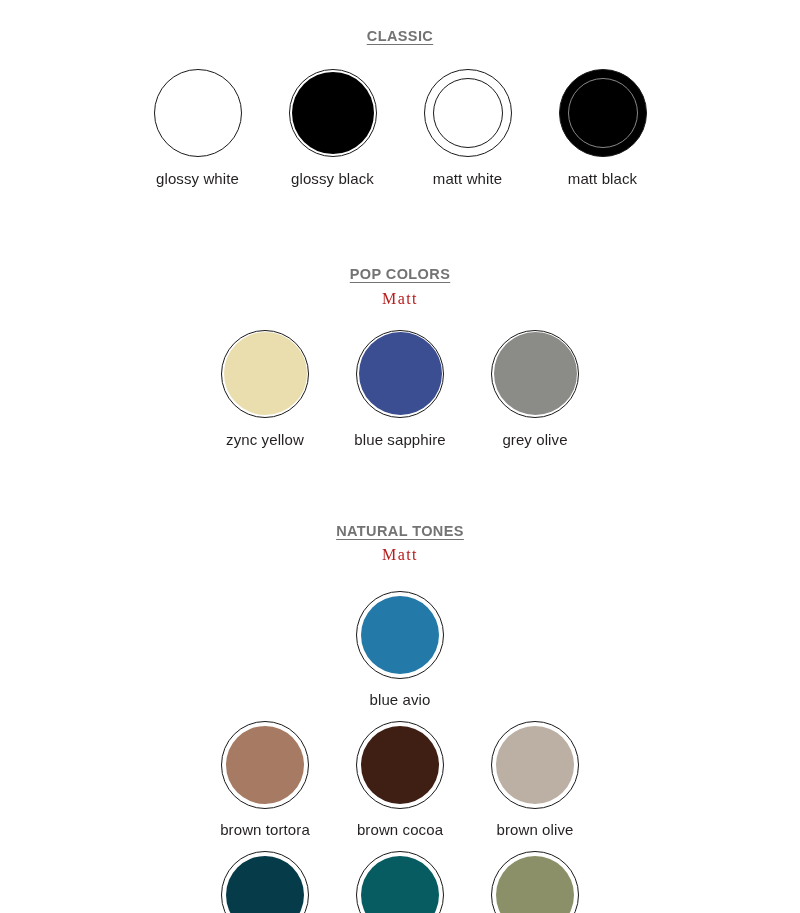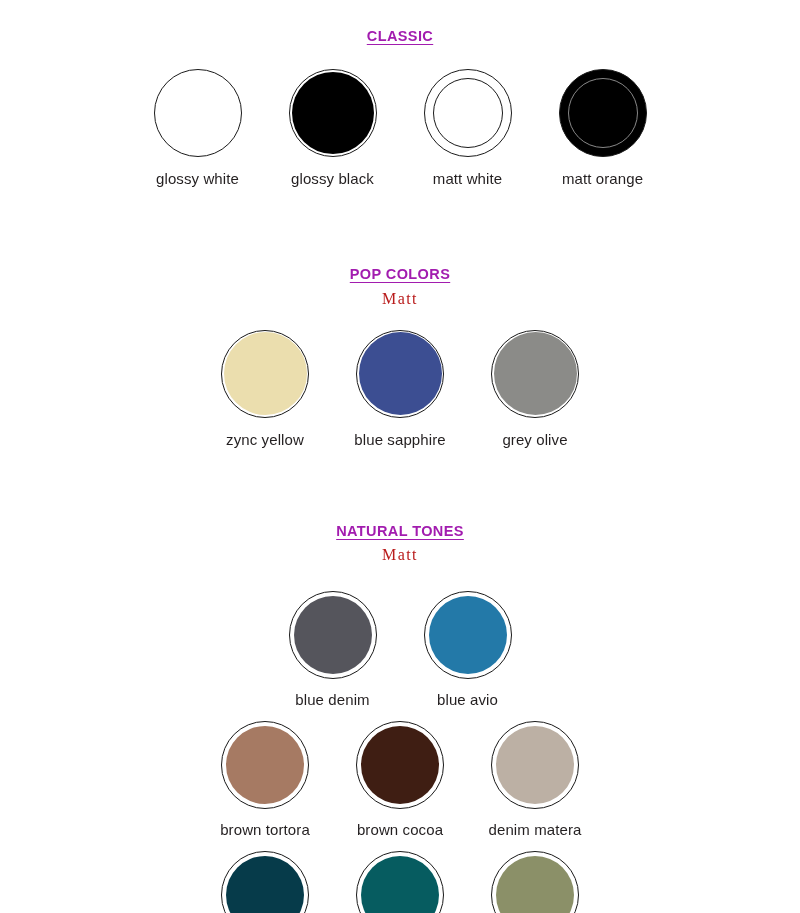--- a/index.html
+++ b/index.html
@@ -29,21 +29,21 @@
   }
   .section-classic   { padding-top: 28px; }
   .section-pop       { padding-top: 78px; }
   .section-natural   { padding-top: 74px; }
 
   .section-title {
     font-family: "Liberation Sans", sans-serif;
     font-size: 14.5px;
     font-weight: bold;
     letter-spacing: 0.4px;
-    color: #a21caf;
+    color: #737373;
     text-decoration: underline;
     text-underline-offset: 3px;
     line-height: 1.2;
     margin: 0;
   }
   .section-subtitle {
     font-family: "Liberation Serif", serif;
     font-size: 16px;
     letter-spacing: 1.4px;
     color: #b91c1c;
@@ -158,21 +158,21 @@
           <div class="disc-fill" style="background:#FFFFFF;"></div>
         </div>
         <div class="swatch-label">matt white</div>
       </div>
 
       <div class="swatch">
         <div class="disc-wrap style-matt-classic">
           <div class="disc-outer" style="background:#000000;"></div>
           <div class="disc-fill" style="background:#000000;border-color:#888888;"></div>
         </div>
-        <div class="swatch-label">matt orange</div>
+        <div class="swatch-label">matt black</div>
       </div>
 
     </div>
   </div>
 
   <div class="section section-pop">
     <div class="section-title">POP COLORS</div>
     <div class="section-subtitle">Matt</div>
 
     <div class="swatch-row row-gap-pop">
@@ -205,27 +205,20 @@
     </div>
   </div>
 
   <div class="section section-natural">
     <div class="section-title">NATURAL TONES</div>
     <div class="section-subtitle">Matt</div>
 
     <div class="swatch-row row-gap-natural">
 
 
-      <div class="swatch swatch-nat">
-        <div class="disc-wrap style-halo">
-          <div class="disc-outer"></div>
-          <div class="disc-fill" style="background:#55555C;"></div>
-        </div>
-        <div class="swatch-label label-nat">blue denim</div>
-      </div>
 
       <div class="swatch swatch-nat">
         <div class="disc-wrap style-halo">
           <div class="disc-outer"></div>
           <div class="disc-fill" style="background:#2379A8;"></div>
         </div>
         <div class="swatch-label label-nat">blue avio</div>
       </div>
 
     </div>
@@ -246,21 +239,21 @@
           <div class="disc-fill" style="background:#3F1E13;"></div>
         </div>
         <div class="swatch-label label-nat">brown cocoa</div>
       </div>
 
       <div class="swatch swatch-nat">
         <div class="disc-wrap style-halo">
           <div class="disc-outer"></div>
           <div class="disc-fill" style="background:#BCB0A4;"></div>
         </div>
-        <div class="swatch-label label-nat">denim matera</div>
+        <div class="swatch-label label-nat">brown olive</div>
       </div>
 
     </div>
 
     <div class="swatch-row row-gap-sub">
 
       <div class="swatch swatch-nat">
         <div class="disc-wrap style-halo">
           <div class="disc-outer"></div>
           <div class="disc-fill" style="background:#063B4A;"></div>

